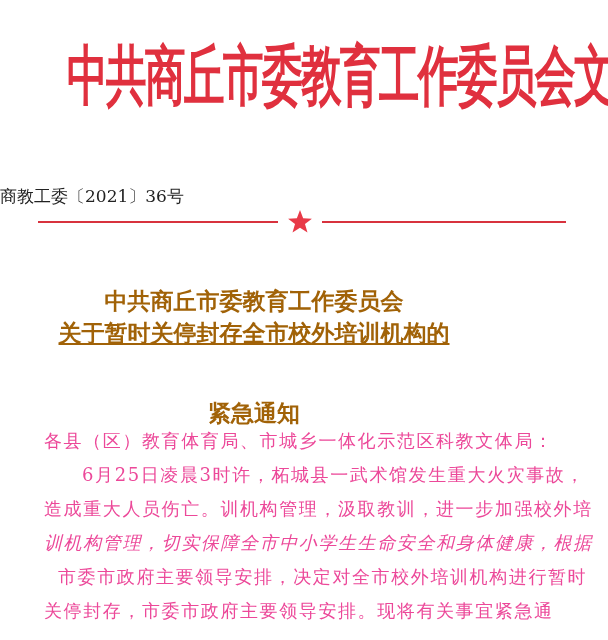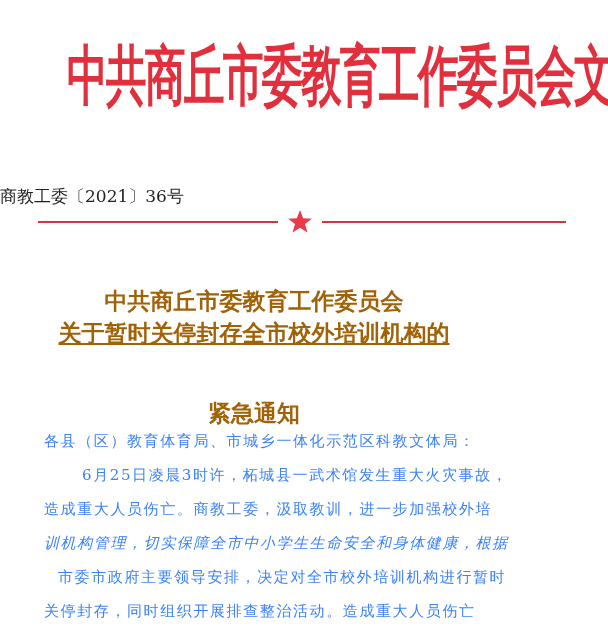--- a/index.html
+++ b/index.html
@@ -47,22 +47,22 @@
       font-size: 23px;
       line-height: 30px;
       color: #a16207;
       white-space: nowrap;
     }
     .h1 { top: 286px; }
     .h2 { top: 318px; text-decoration: underline; }
     .h3 { top: 350px; margin-top: 48px; }
     .body-line {
       position: absolute; left: 44px; width: 530px;
-      font-size: 15px; line-height: 28px;
-      color: #3b82f6;
+      font-size: 18px; line-height: 28px;
+      color: #ec4899;
       white-space: nowrap;
       letter-spacing: 1.6px;
     }
     .indent { left: 82px; }
   </style>
 </head>
 <body>
 
 <div>
 
@@ -76,18 +76,18 @@
   </svg>
   <div class="rule right"></div>
 
   <div class="heading h1">中共商丘市委教育工作委员会</div>
   <div class="heading h2">关于暂时关停封存全市校外培训机构的</div>
   <div class="heading h3">紧急通知</div>
 
   <div class="body-line" style="top:427px;">各县（区）教育体育局、市城乡一体化示范区科教文体局：</div>
 
   <div class="body-line indent" style="top:461px;">6月25日凌晨3时许，柘城县一武术馆发生重大火灾事故，</div>
-  <div class="body-line" style="top:495px;">造成重大人员伤亡。商教工委，汲取教训，进一步加强校外培</div>
+  <div class="body-line" style="top:495px;">造成重大人员伤亡。训机构管理，汲取教训，进一步加强校外培</div>
   <div class="body-line" style="top:529px;font-style:italic;">训机构管理，切实保障全市中小学生生命安全和身体健康，根据</div>
   <div class="body-line" style="top:563px;margin-left:14px;">市委市政府主要领导安排，决定对全市校外培训机构进行暂时</div>
-  <div class="body-line" style="top:597px;">关停封存，同时组织开展排查整治活动。造成重大人员伤亡</div>
+  <div class="body-line" style="top:597px;">关停封存，市委市政府主要领导安排。现将有关事宜紧急通</div>
 
 </div>
 
 </body></html>

